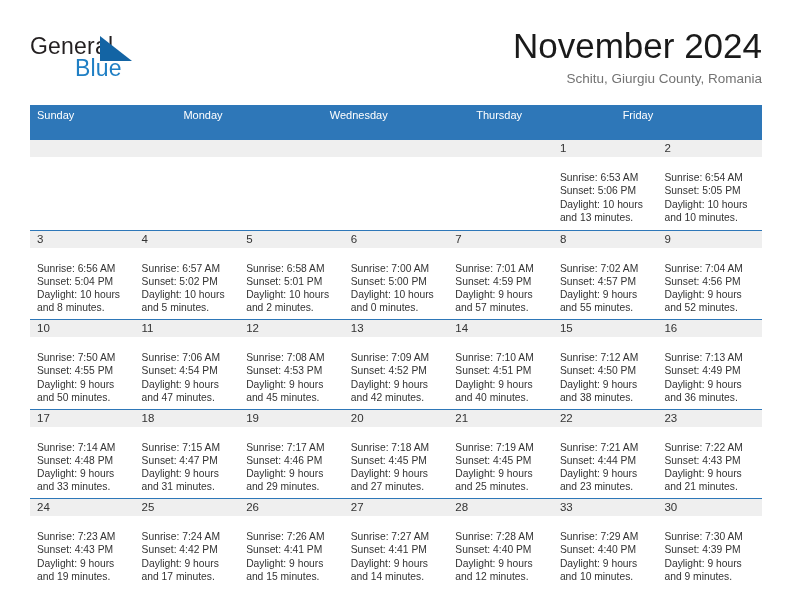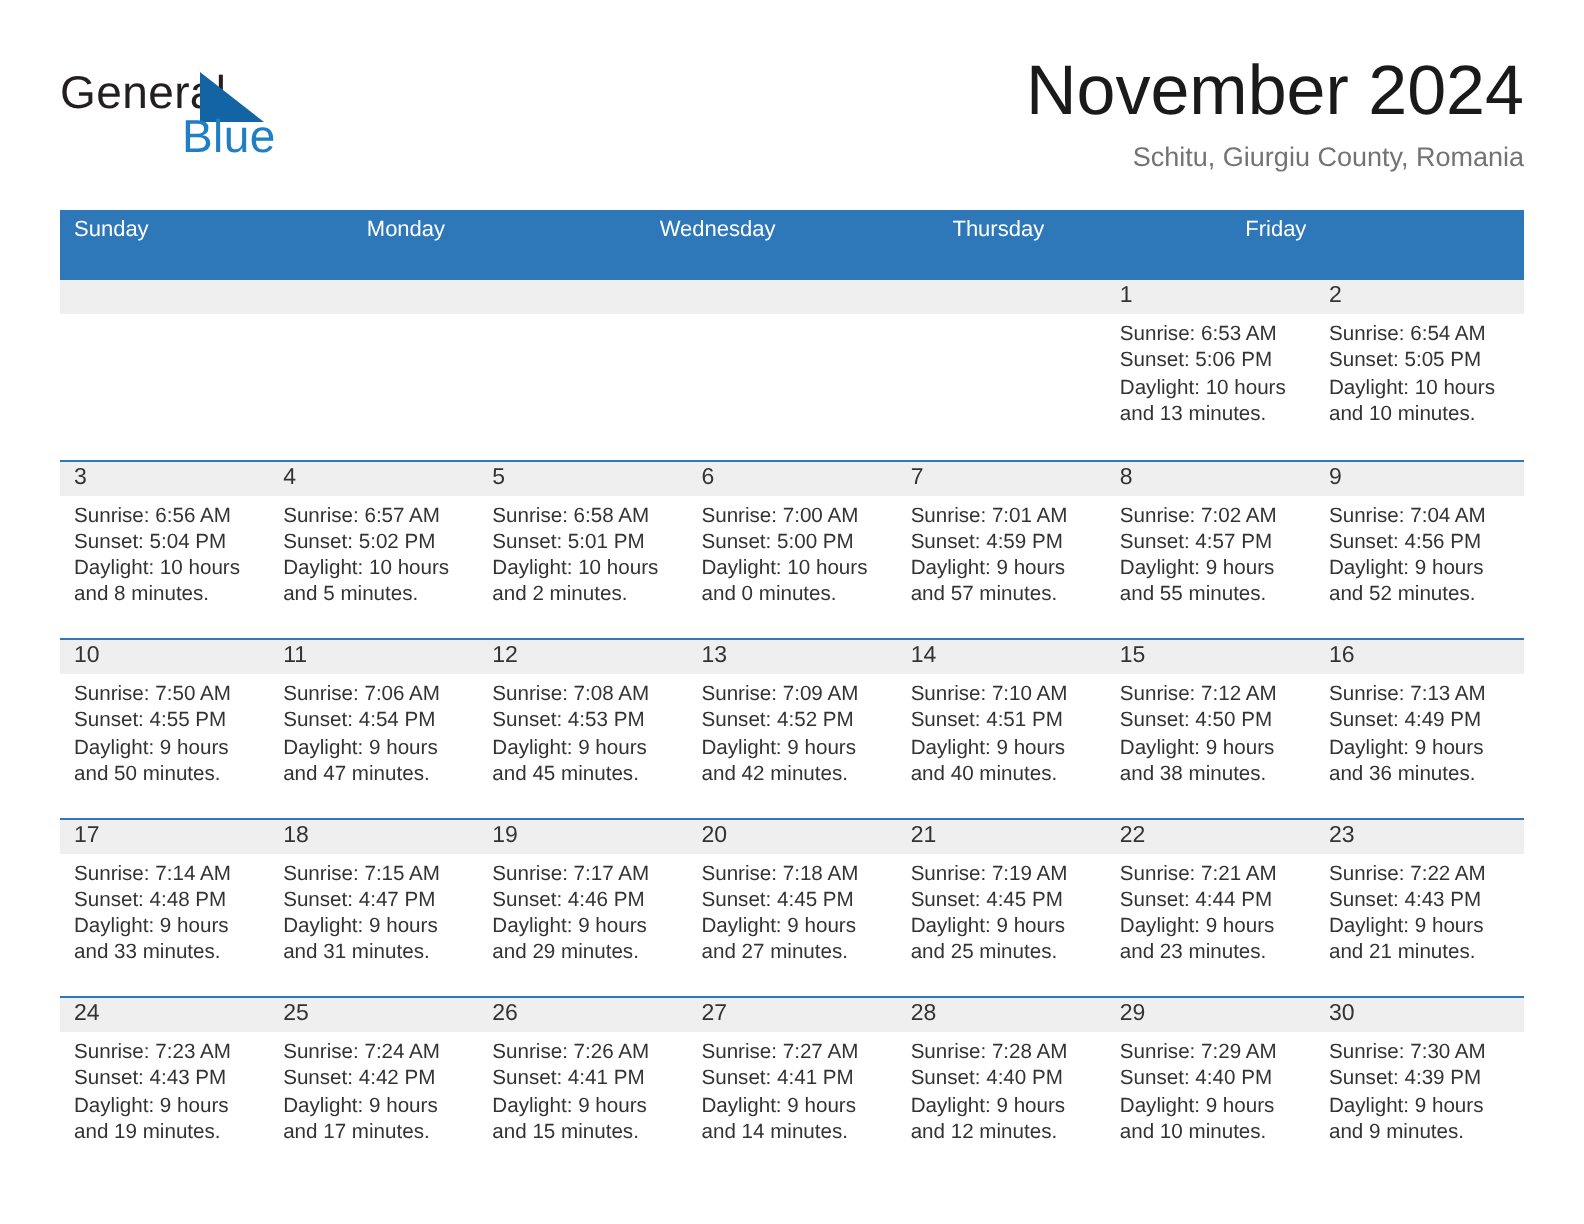--- a/index.html
+++ b/index.html
@@ -46,21 +46,21 @@
   }
   .logo-tri {
     position: absolute;
     left: 70px;
     top: 3px;
     width: 32px;
     height: 25px;
   }
   .logo-blue {
     position: absolute;
-    left: 61px;
+    left: 45px;
     top: 22px;
     font-size: 23px;
     letter-spacing: 0.2px;
     color: #1f7fc4;
     font-family: "Liberation Sans", sans-serif;
   }
 
   .title-block {
     position: absolute;
     right: 30px;
@@ -127,21 +127,21 @@
     background: #efefef;
     box-sizing: border-box;
   }
   .day-num {
     font-size: 11.5px;
     color: #333333;
     line-height: 17px;
     padding-left: 7px;
   }
   .day-info {
-    padding: 4px 7px 0 7px;
+    padding: 14px 7px 0 7px;
     font-size: 10.3px;
     line-height: 13.3px;
     color: #333333;
   }
   .day-info div {
     white-space: nowrap;
   }
 </style>
 </head>
 <body>
@@ -513,21 +513,21 @@
             </div>
             <div class="day-info">
               <div>Sunrise: 7:28 AM</div>
               <div>Sunset: 4:40 PM</div>
               <div>Daylight: 9 hours</div>
               <div>and 12 minutes.</div>
             </div>
           </div>
           <div class="day">
             <div class="day-band">
-              <div class="day-num">29</div>
+              <div class="day-num">33</div>
             </div>
             <div class="day-info">
               <div>Sunrise: 7:29 AM</div>
               <div>Sunset: 4:40 PM</div>
               <div>Daylight: 9 hours</div>
               <div>and 10 minutes.</div>
             </div>
           </div>
           <div class="day">
             <div class="day-band">

